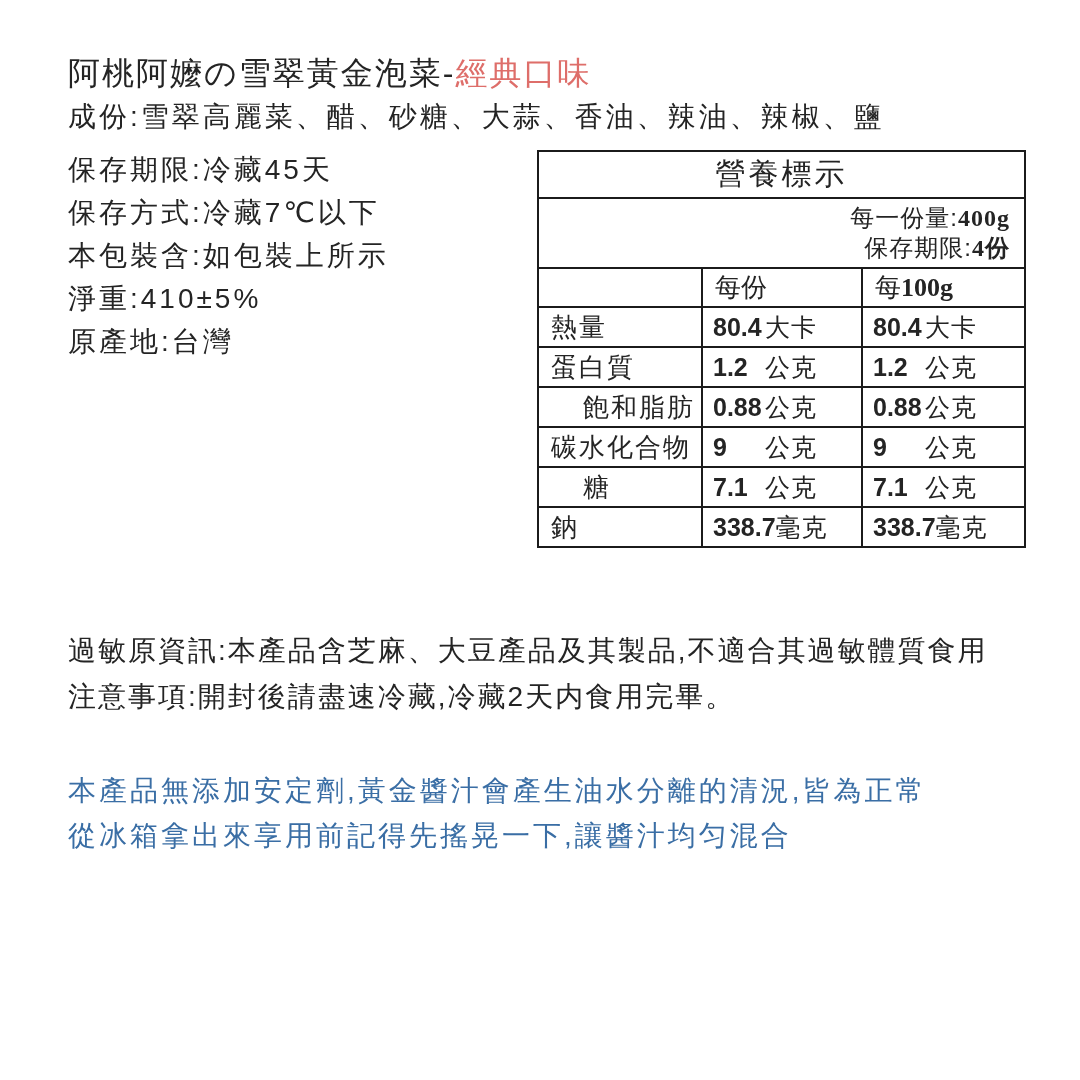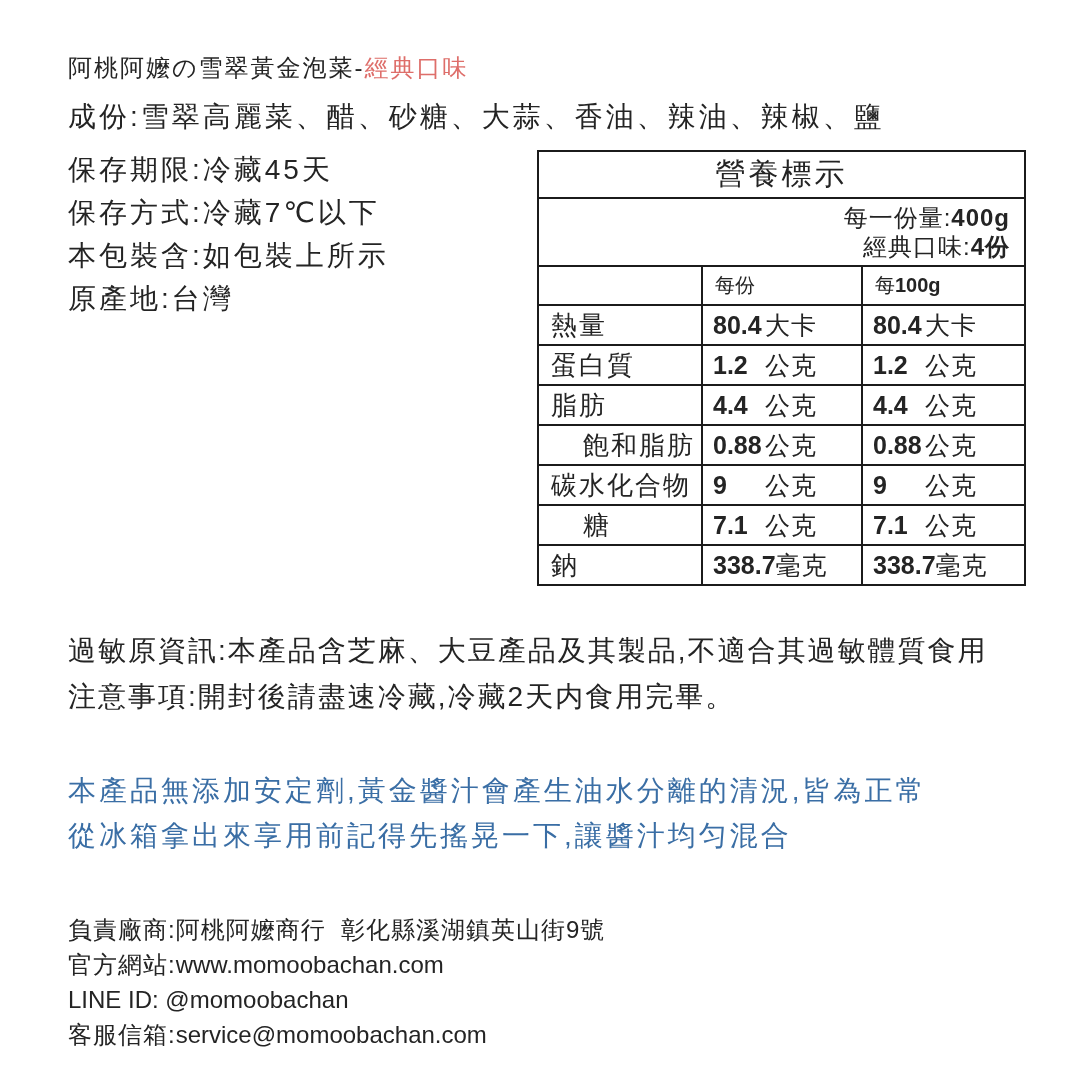--- a/index.html
+++ b/index.html
@@ -8,49 +8,49 @@
     position:relative;
     width:1080px; height:1080px;
     background:#ffffff;
     color:#242424;
     font-family:"Liberation Sans","DejaVu Sans",sans-serif;
     overflow:hidden;
   }
   
   .title-line {
     position:absolute; left:68px; top:52px;
-    font-size:24px; letter-spacing:2px; white-space:nowrap;
+    font-size:32px; letter-spacing:2px; white-space:nowrap;
   }
   .t-flavor { color:var(--accent-red); }
   .ingredients {
     position:absolute; left:68px; top:98px;
     font-size:28px; letter-spacing:3px; white-space:nowrap;
   }
   
   .info-list { position:absolute; left:68px; top:148px; }
   .info-line { font-size:28px; letter-spacing:3px; height:43px; line-height:43px; white-space:nowrap; }
   
   table.nut {
     position:absolute; left:537px; top:150px;
     width:487px; border-collapse:collapse;
     table-layout:fixed;
     font-size:26px;
   }
   table.nut td { border:2px solid #1b1b1b; vertical-align:middle; }
   .nt-title { height:47px; text-align:center; font-size:30px; letter-spacing:3px;border-radius:19px; }
   .nt-serving { height:64px; text-align:right; padding:4px 14px 4px 0; font-size:24px; }
   .nt-serving .srv { line-height:29px; letter-spacing:1px; }
-  .nt-head td { height:39px; padding-left:12px; font-size:20px; }
+  .nt-head td { height:39px; padding-left:12px; font-size:26px; }
   tr.nrow td { height:40px; }
   td.lbl { padding-left:12px; letter-spacing:2px; }
   td.lbl.ind { padding-left:44px; }
   td.val { padding-left:10px; white-space:nowrap; }
   .num { display:inline-block; min-width:52px; font-weight:bold; font-size:25px; }
   .unit { font-size:25px; letter-spacing:1px; }
-  .b { font-weight:bold; }
+  .b { font-weight:bold;font-family:Liberation Serif, serif; }
   
   .allergen, .caution {
     position:absolute; left:68px; width:980px;
     font-size:28px; letter-spacing:2px; white-space:nowrap;
   }
   .allergen { top:632px; }
   .caution  { top:678px; }
   
   .blue-notes { position:absolute; left:68px; top:768px; color:var(--accent-blue); }
   .blue-line { font-size:28px; letter-spacing:3px; height:45px; line-height:45px; white-space:nowrap; }
@@ -67,59 +67,55 @@
   <div class="title-line">
     <span>阿桃阿嬤の雪翠黃金泡菜-</span><span class="t-flavor">經典口味</span>
   </div>
 
   <div class="ingredients">成份:雪翠高麗菜、醋、砂糖、大蒜、香油、辣油、辣椒、鹽</div>
 
   <div class="info-list">
     <div class="info-line">保存期限:冷藏45天</div>
     <div class="info-line">保存方式:冷藏7℃以下</div>
     <div class="info-line">本包裝含:如包裝上所示</div>
+    <div class="info-line">淨重:410±5%</div>
     <div class="info-line">原產地:台灣</div>
   </div>
 
   <table class="nut">
     <colgroup>
         <col style="width:164px">
         <col style="width:160px">
         <col style="width:163px">
       </colgroup>
     <tbody>
       <tr>
         <td colspan="3" class="nt-title">營養標示</td>
       </tr>
       <tr>
         <td colspan="3" class="nt-serving">
           <div class="srv"><span>每一份量:</span><span class="b">400g</span></div>
-          <div class="srv"><span>經典口味:</span><span class="b">4份</span></div>
+          <div class="srv"><span>保存期限:</span><span class="b">4份</span></div>
         </td>
       </tr>
       <tr class="nt-head">
         <td></td>
         <td>每份</td>
         <td><span>每</span><span class="b">100g</span></td>
       </tr>
 
       <tr class="nrow">
         <td class="lbl">熱量</td>
         <td class="val"><span class="num">80.4</span><span class="unit">大卡</span></td>
         <td class="val"><span class="num">80.4</span><span class="unit">大卡</span></td>
       </tr>
       <tr class="nrow">
         <td class="lbl">蛋白質</td>
         <td class="val"><span class="num">1.2</span><span class="unit">公克</span></td>
         <td class="val"><span class="num">1.2</span><span class="unit">公克</span></td>
-      </tr>
-      <tr class="nrow">
-        <td class="lbl">脂肪</td>
-        <td class="val"><span class="num">4.4</span><span class="unit">公克</span></td>
-        <td class="val"><span class="num">4.4</span><span class="unit">公克</span></td>
       </tr>
       <tr class="nrow">
         <td class="lbl ind">飽和脂肪</td>
         <td class="val"><span class="num">0.88</span><span class="unit">公克</span></td>
         <td class="val"><span class="num">0.88</span><span class="unit">公克</span></td>
       </tr>
       <tr class="nrow">
         <td class="lbl">碳水化合物</td>
         <td class="val"><span class="num">9</span><span class="unit">公克</span></td>
         <td class="val"><span class="num">9</span><span class="unit">公克</span></td>
@@ -138,20 +134,14 @@
   </table>
 
   <div class="allergen">過敏原資訊:本產品含芝麻、大豆產品及其製品,不適合其過敏體質食用</div>
   <div class="caution">注意事項:開封後請盡速冷藏,冷藏2天内食用完畢。</div>
 
   <div class="blue-notes">
     <div class="blue-line">本產品無添加安定劑,黃金醬汁會產生油水分離的清況,皆為正常</div>
     <div class="blue-line">從冰箱拿出來享用前記得先搖晃一下,讓醬汁均匀混合</div>
   </div>
 
-  <div class="contact">
-    <div class="contact-line">負責廠商:阿桃阿嬤商行  彰化縣溪湖鎮英山街9號</div>
-    <div class="contact-line"><span>官方網站:</span><span class="latin">www.momoobachan.com</span></div>
-    <div class="contact-line"><span class="latin">LINE ID: </span><span class="latin">@momoobachan</span></div>
-    <div class="contact-line"><span>客服信箱:</span><span class="latin">service@momoobachan.com</span></div>
-  </div>
 
 </div>
 
 </body></html>

